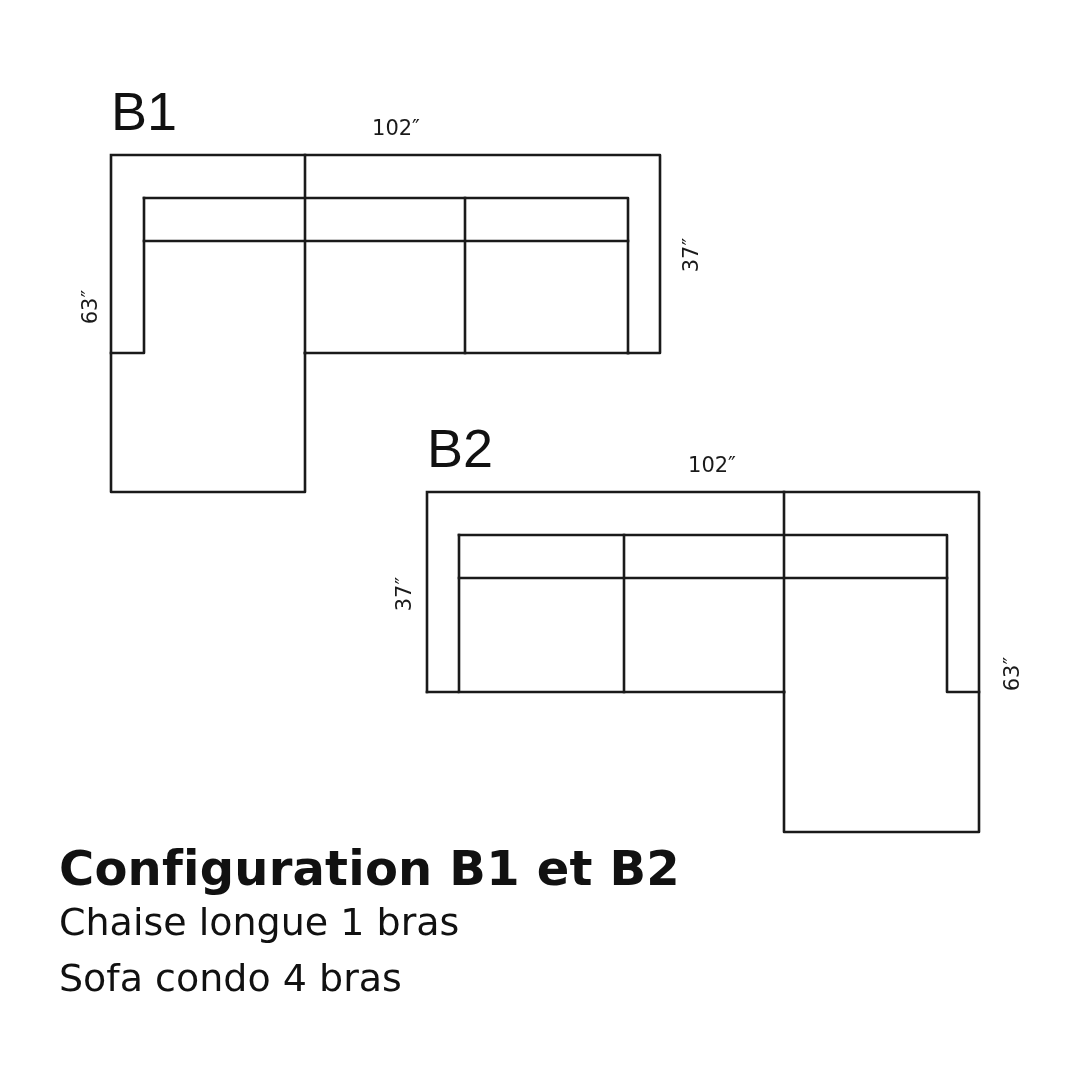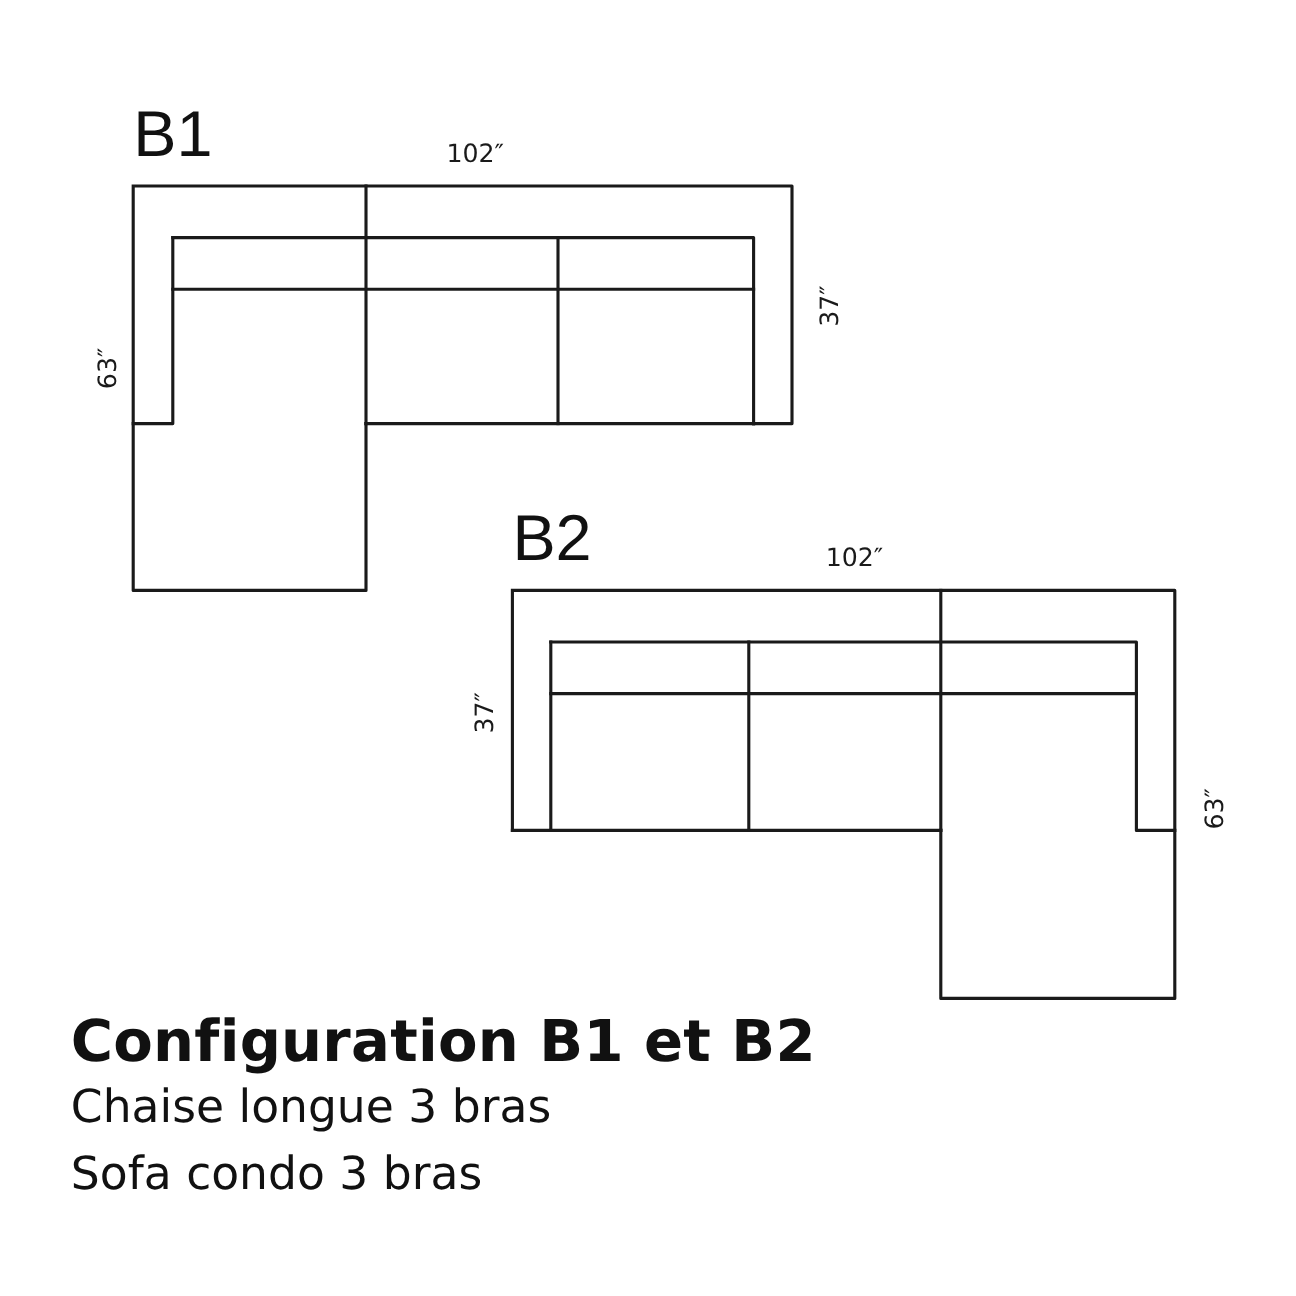--- a/index.html
+++ b/index.html
@@ -111,15 +111,15 @@
     <path class="line" d="M459,692 L784,692"></path>
 
     <path class="line" d="M784,492 L784,692"></path>
 
     <path class="line" d="M624,535 L624,692"></path>
   </g>
 </svg>
 
 <div class="caption">
   <div class="caption-title">Configuration B1 et B2</div>
-  <div class="caption-line">Chaise longue 3 bras</div>
-  <div class="caption-line">Sofa condo 3 bras</div>
+  <div class="caption-line">Chaise longue 1 bras</div>
+  <div class="caption-line">Sofa condo 4 bras</div>
 </div>
 
 </body></html>

